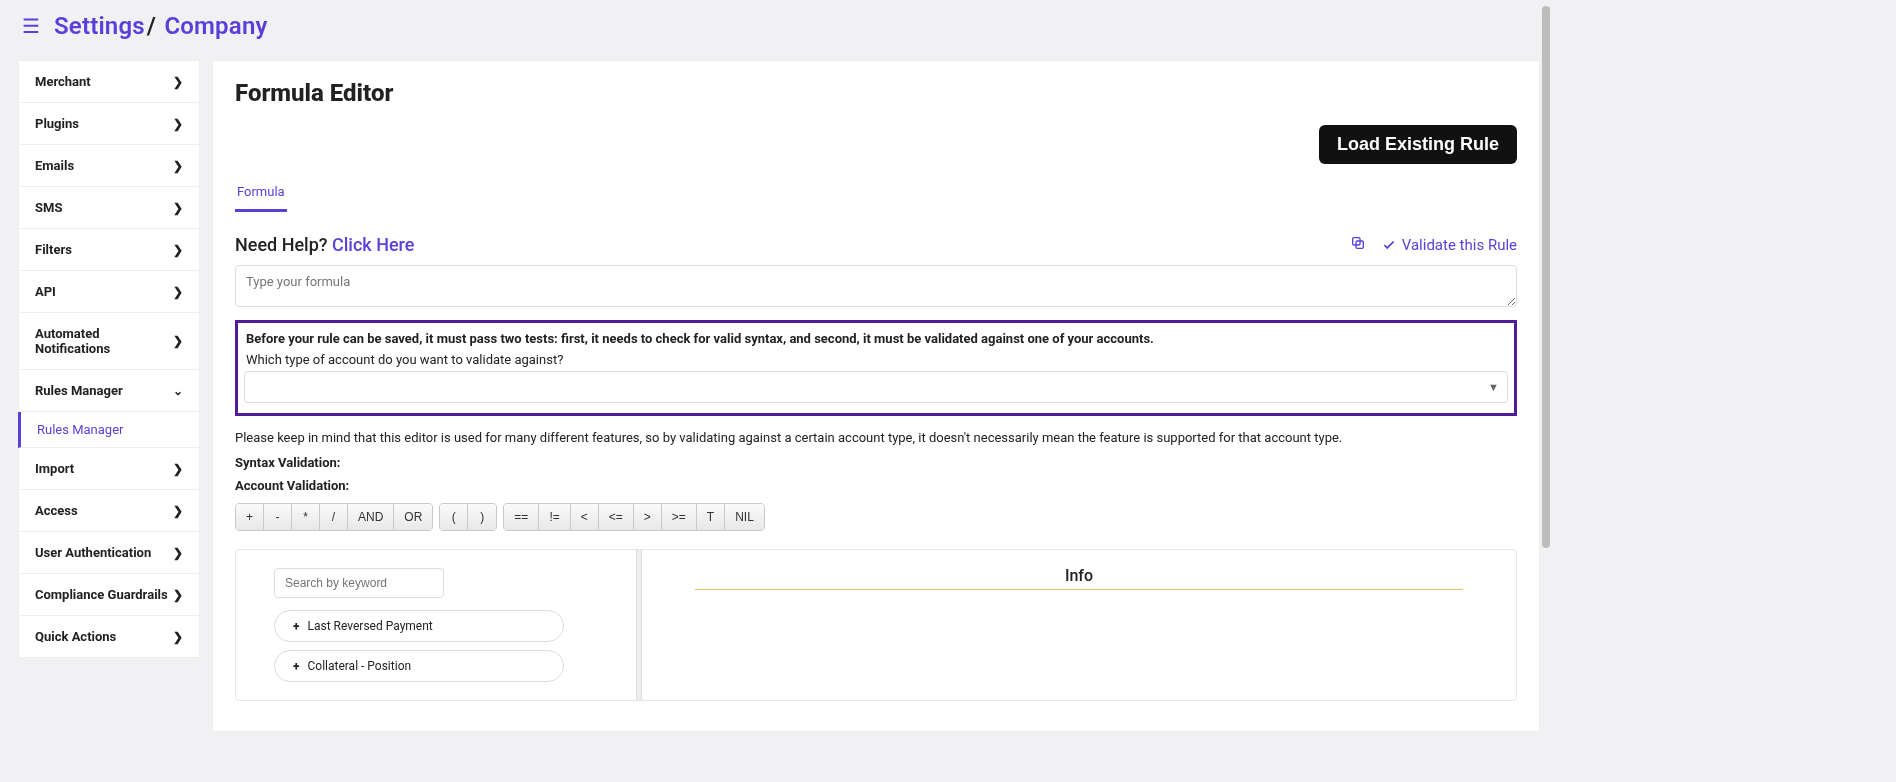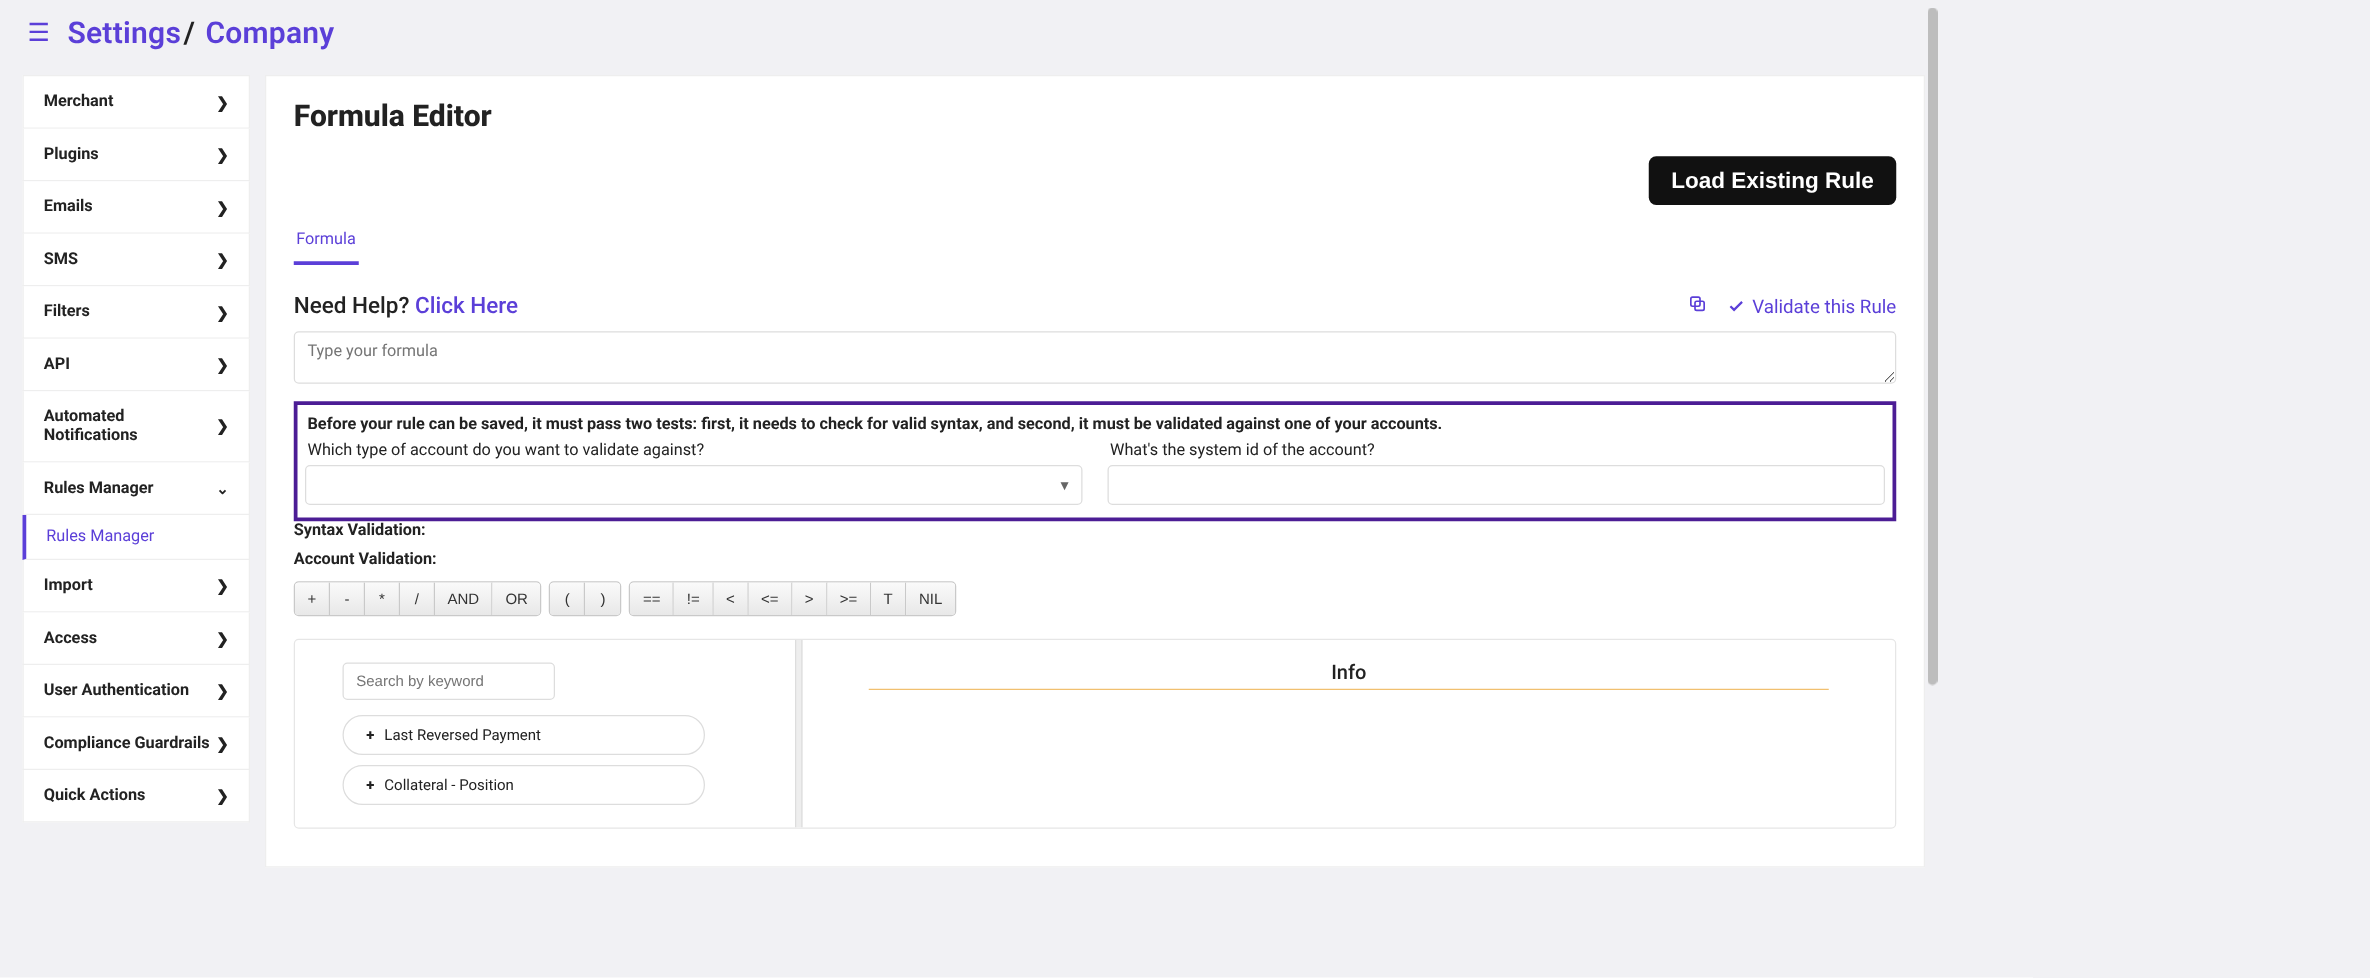--- a/index.html
+++ b/index.html
@@ -363,27 +363,24 @@
 
         <div class="redbox">
           <div class="bold-note">Before your rule can be saved, it must pass two tests: first, it needs to check for valid syntax, and second, it must be validated against one of your accounts.</div>
           <div class="two-col">
             <div class="col">
               <div class="field-label">Which type of account do you want to validate against?</div>
               <div class="select-box">
                 <span style="color:#666;font-size:11px;">▼</span>
               </div>
             </div>
-            <div class="col">
-              <div class="field-label">What's the system id of the account?</div>
-              <input class="text-input" style="">
-            </div>
-          </div>
-        </div>
-
+          </div>
+        </div>
+
+        <div class="small-note">Please keep in mind that this editor is used for many different features, so by validating against a certain account type, it doesn't necessarily mean the feature is supported for that account type.</div>
         <div class="sv-label">Syntax Validation:</div>
         <div class="sv-label">Account Validation:</div>
 
         <div class="op-row">
           <div class="op-group">
             <button class="op-btn">+</button>
             <button class="op-btn">-</button>
             <button class="op-btn">*</button>
             <button class="op-btn">/</button>
             <button class="op-btn">AND</button>

